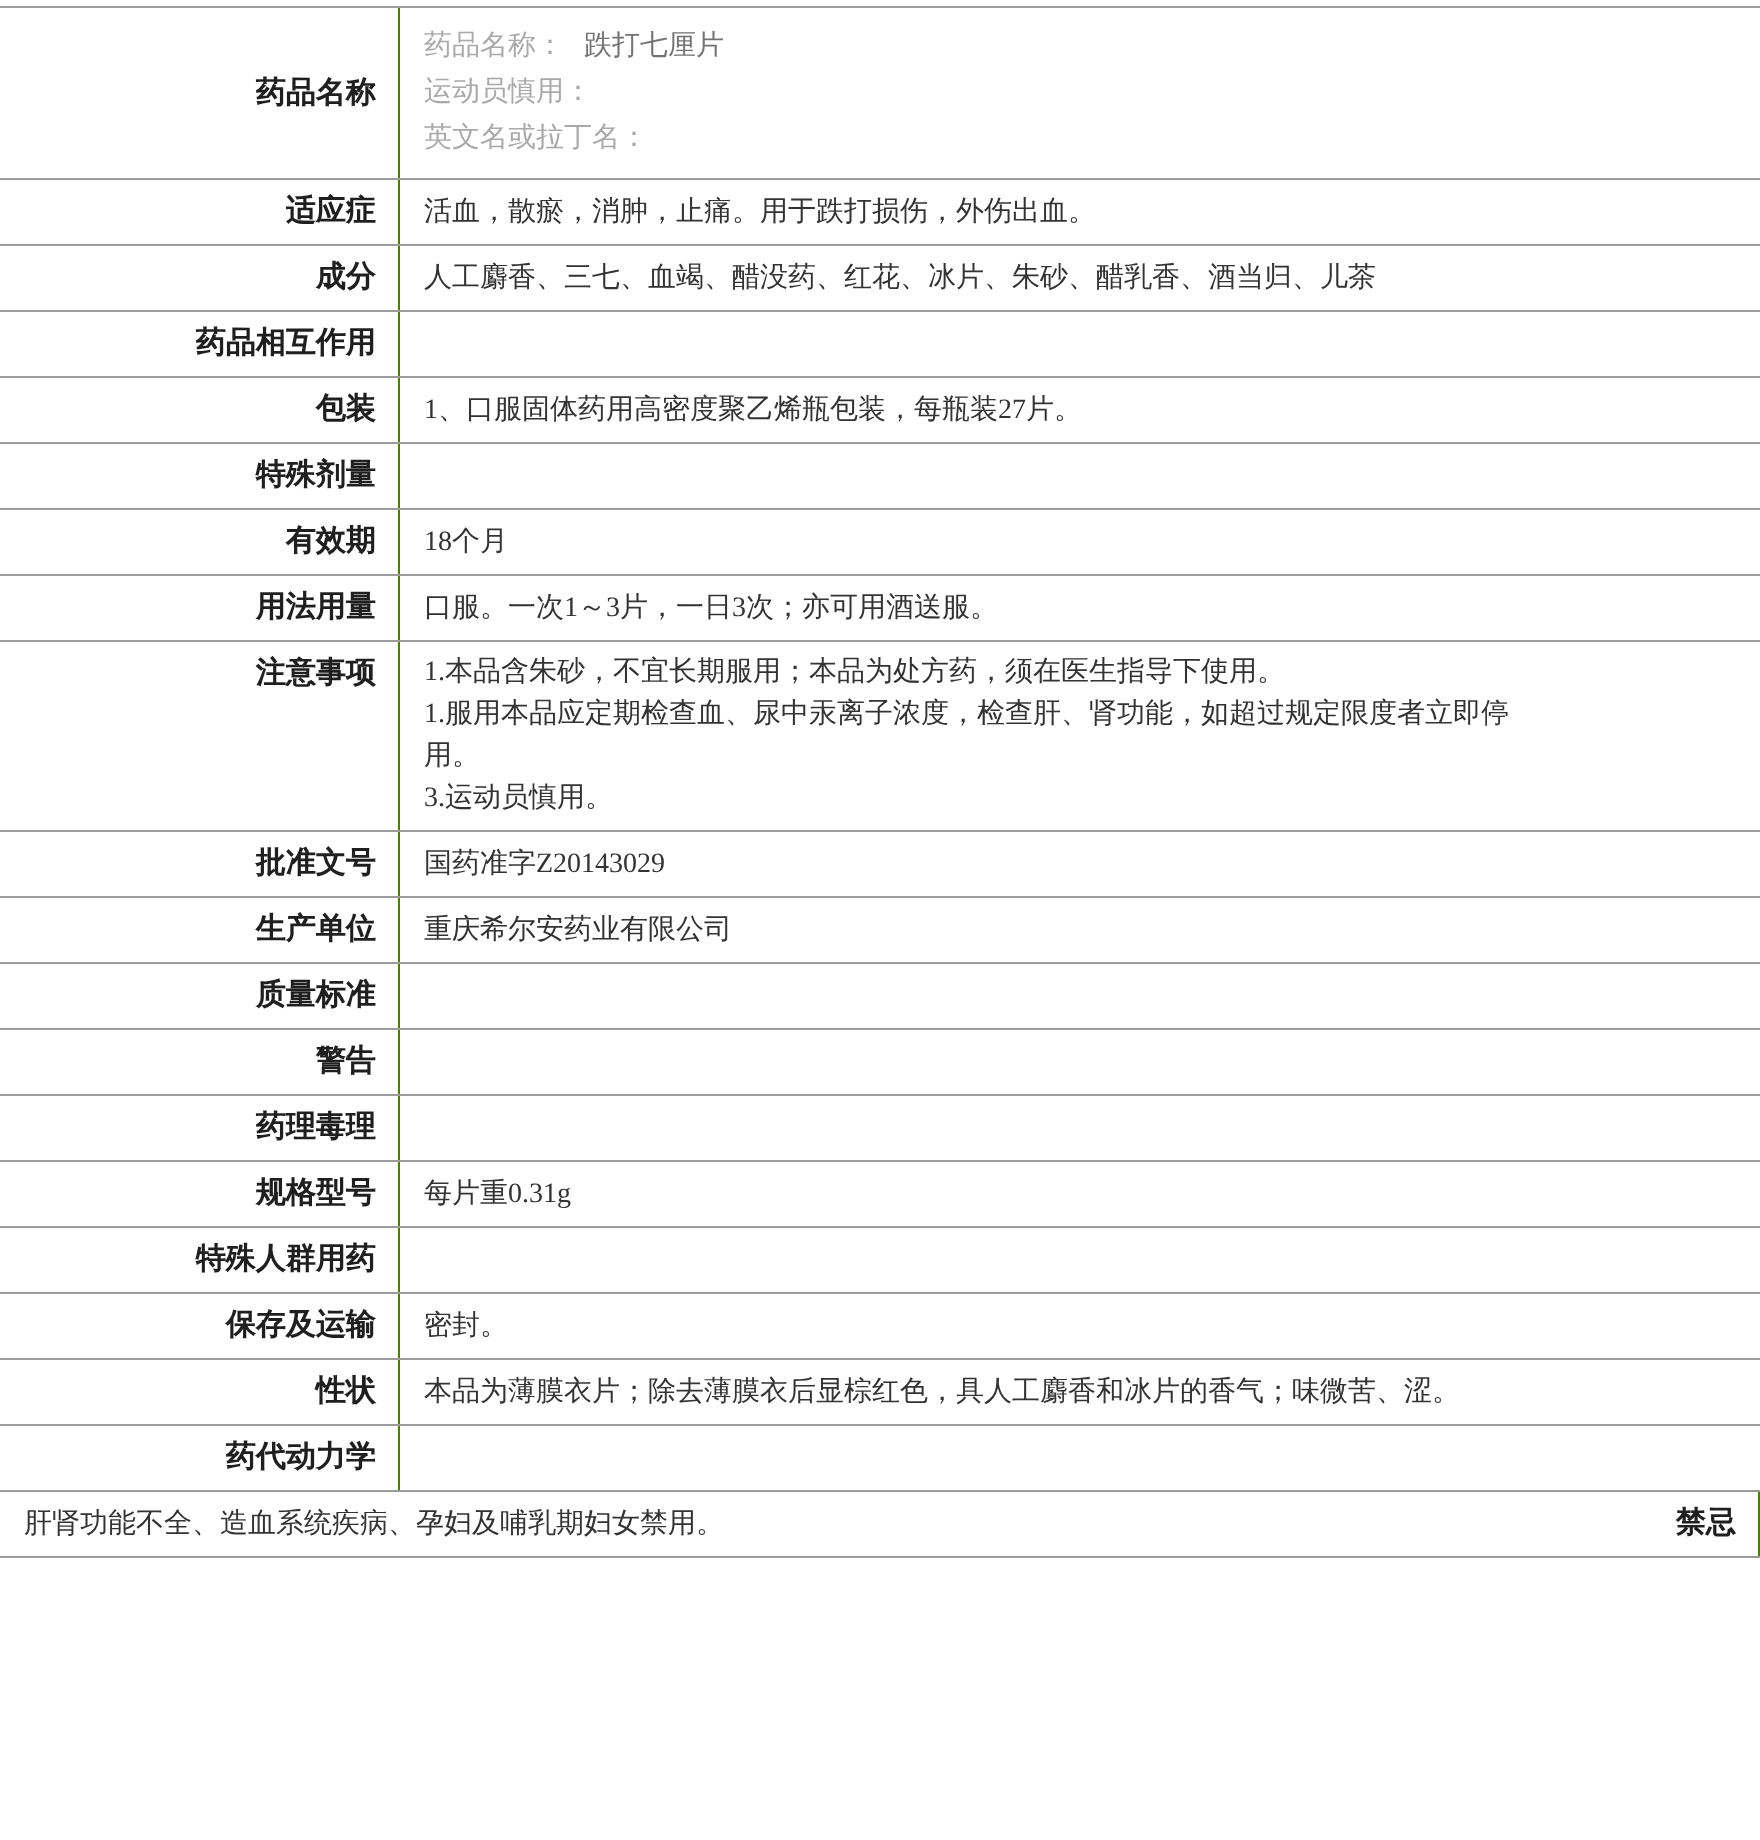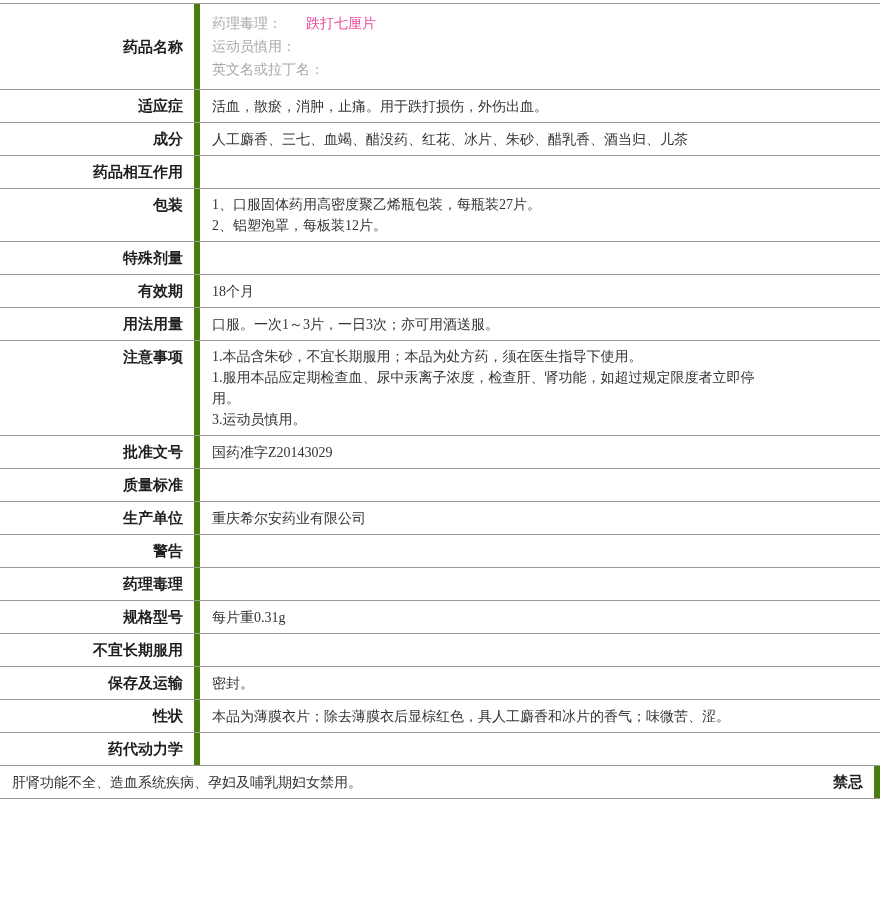--- a/index.html
+++ b/index.html
@@ -29,21 +29,21 @@
     border-bottom: 1px solid #9b9b9b;
     min-height: 32px;
     box-sizing: border-box;
   }
   .cell {
     box-sizing: border-box;
   }
   .cell--label {
     width: 200px;
     flex: 0 0 200px;
-    border-right: 6px solid #4d7c0f;
+    border-right: 1px solid #4d7c0f;
     text-align: right;
     padding: 6px 11px 6px 0;
     font-weight: bold;
     font-size: 15px;
     color: #1f1f1f;
     display: flex;
     flex-direction: column;
     justify-content: flex-start;
     align-items: flex-end;
     line-height: 20px;
@@ -69,33 +69,33 @@
     line-height: 21px;
     max-width: 566px;
   }
   .field-line {
     line-height: 23px;
   }
   .field-label {
     color: #a9a9a9;
   }
   .field-value {
-    color: #ec4899;
-    margin-left: 24px;
+    color: #737373;
+    margin-left: 10px;
   }
 </style>
 </head>
 <body>
 
 <div class="page">
   <div class="drug-table" id="drug-table">
       <div class="row row--fields">
         <div class="cell cell--label">药品名称</div>
         <div class="cell cell--value">
-          <div class="field-line"><span class="field-label">药理毒理：</span><span class="field-value">跌打七厘片</span></div>
+          <div class="field-line"><span class="field-label">药品名称：</span><span class="field-value">跌打七厘片</span></div>
           <div class="field-line"><span class="field-label">运动员慎用：</span><span class="field-value"></span></div>
           <div class="field-line"><span class="field-label">英文名或拉丁名：</span><span class="field-value"></span></div>
         </div>
       </div>
       <div class="row">
         <div class="cell cell--label">适应症</div>
         <div class="cell cell--value">
           <div class="value-line">活血，散瘀，消肿，止痛。用于跌打损伤，外伤出血。</div>
         </div>
       </div>
@@ -106,21 +106,20 @@
         </div>
       </div>
       <div class="row">
         <div class="cell cell--label">药品相互作用</div>
         <div class="cell cell--value"></div>
       </div>
       <div class="row">
         <div class="cell cell--label">包装</div>
         <div class="cell cell--value">
           <div class="value-line">1、口服固体药用高密度聚乙烯瓶包装，每瓶装27片。</div>
-          <div class="value-line">2、铝塑泡罩，每板装12片。</div>
         </div>
       </div>
       <div class="row">
         <div class="cell cell--label">特殊剂量</div>
         <div class="cell cell--value"></div>
       </div>
       <div class="row">
         <div class="cell cell--label">有效期</div>
         <div class="cell cell--value">
           <div class="value-line">18个月</div>
@@ -140,45 +139,45 @@
           <div class="value-line">3.运动员慎用。</div>
         </div>
       </div>
       <div class="row">
         <div class="cell cell--label">批准文号</div>
         <div class="cell cell--value">
           <div class="value-line">国药准字Z20143029</div>
         </div>
       </div>
       <div class="row">
+        <div class="cell cell--label">生产单位</div>
+        <div class="cell cell--value">
+          <div class="value-line">重庆希尔安药业有限公司</div>
+        </div>
+      </div>
+      <div class="row">
         <div class="cell cell--label">质量标准</div>
         <div class="cell cell--value"></div>
       </div>
       <div class="row">
-        <div class="cell cell--label">生产单位</div>
-        <div class="cell cell--value">
-          <div class="value-line">重庆希尔安药业有限公司</div>
-        </div>
-      </div>
-      <div class="row">
         <div class="cell cell--label">警告</div>
         <div class="cell cell--value"></div>
       </div>
       <div class="row">
         <div class="cell cell--label">药理毒理</div>
         <div class="cell cell--value"></div>
       </div>
       <div class="row">
         <div class="cell cell--label">规格型号</div>
         <div class="cell cell--value">
           <div class="value-line">每片重0.31g</div>
         </div>
       </div>
       <div class="row">
-        <div class="cell cell--label">不宜长期服用</div>
+        <div class="cell cell--label">特殊人群用药</div>
         <div class="cell cell--value"></div>
       </div>
       <div class="row">
         <div class="cell cell--label">保存及运输</div>
         <div class="cell cell--value">
           <div class="value-line">密封。</div>
         </div>
       </div>
       <div class="row">
         <div class="cell cell--label">性状</div>

